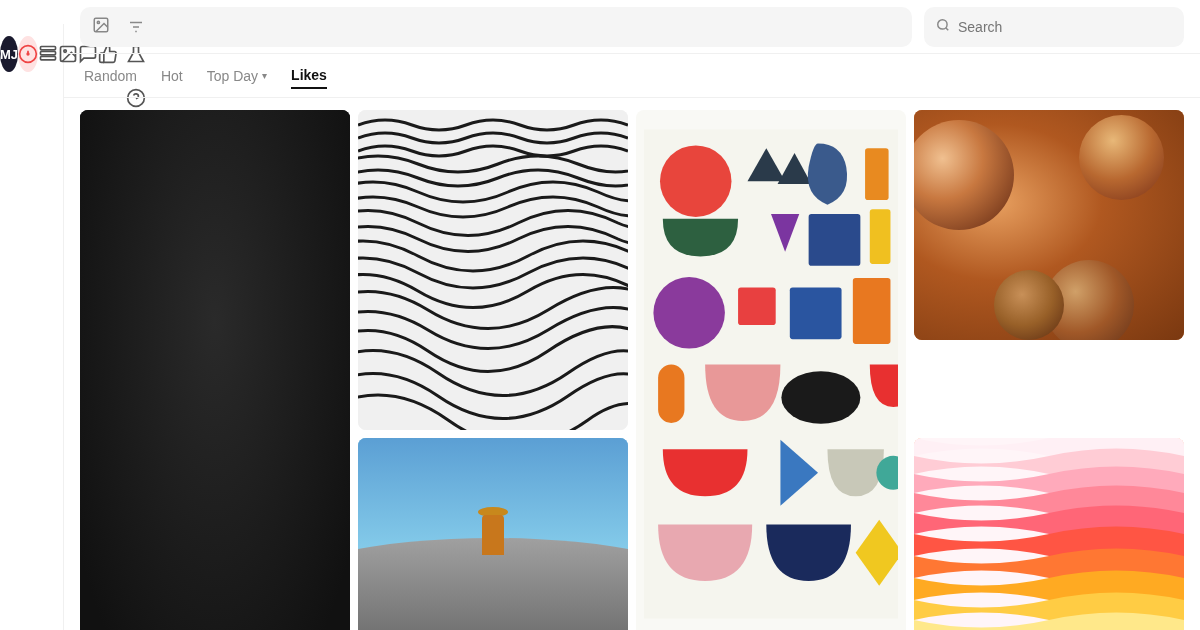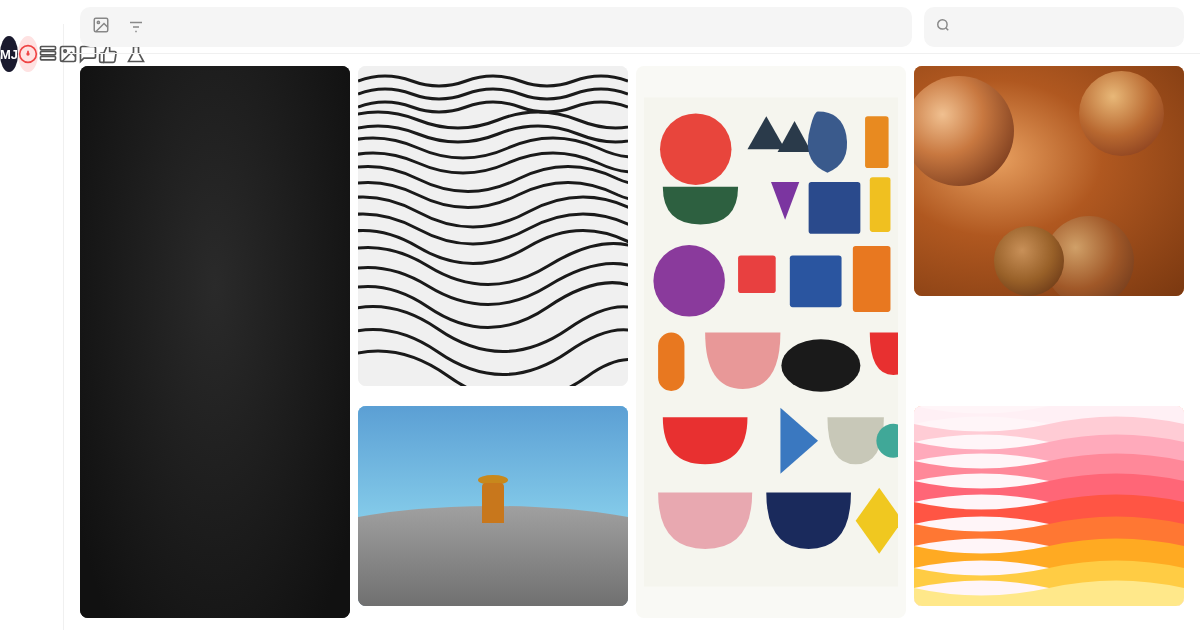--- a/index.html
+++ b/index.html
@@ -465,23 +465,33 @@
       </span>
     </div>
 
     <div class="search-bar">
       <span class="search-icon-sm">
         <svg width="14" height="14" viewBox="0 0 24 24" fill="none" stroke="#888" stroke-width="2.5">
           <circle cx="11" cy="11" r="8"></circle>
           <line x1="21" y1="21" x2="16.65" y2="16.65"></line>
         </svg>
       </span>
-    </div>
-  </div>
-
+      <input type="text" placeholder="Search" style="">
+    </div>
+  </div>
+
+  <div class="nav-tabs">
+    <span class="nav-tab">Random</span>
+    <span class="nav-tab">Hot</span>
+    <span class="nav-tab">
+      <span>Top Day</span>
+      <span class="chevron">▾</span>
+    </span>
+    <span class="nav-tab active">Likes</span>
+  </div>
 
   <div class="gallery">
     <div class="gallery-grid">
 
       <div class="img-card card-1">
         <div class="painted-face">
           <svg width="100%" height="100%" viewBox="0 0 270 520" xmlns="http://www.w3.org/2000/svg">
             <rect width="270" height="520" fill="#111"></rect>
 
             <ellipse cx="135" cy="200" rx="90" ry="120" fill="#1a1a1a"></ellipse>

